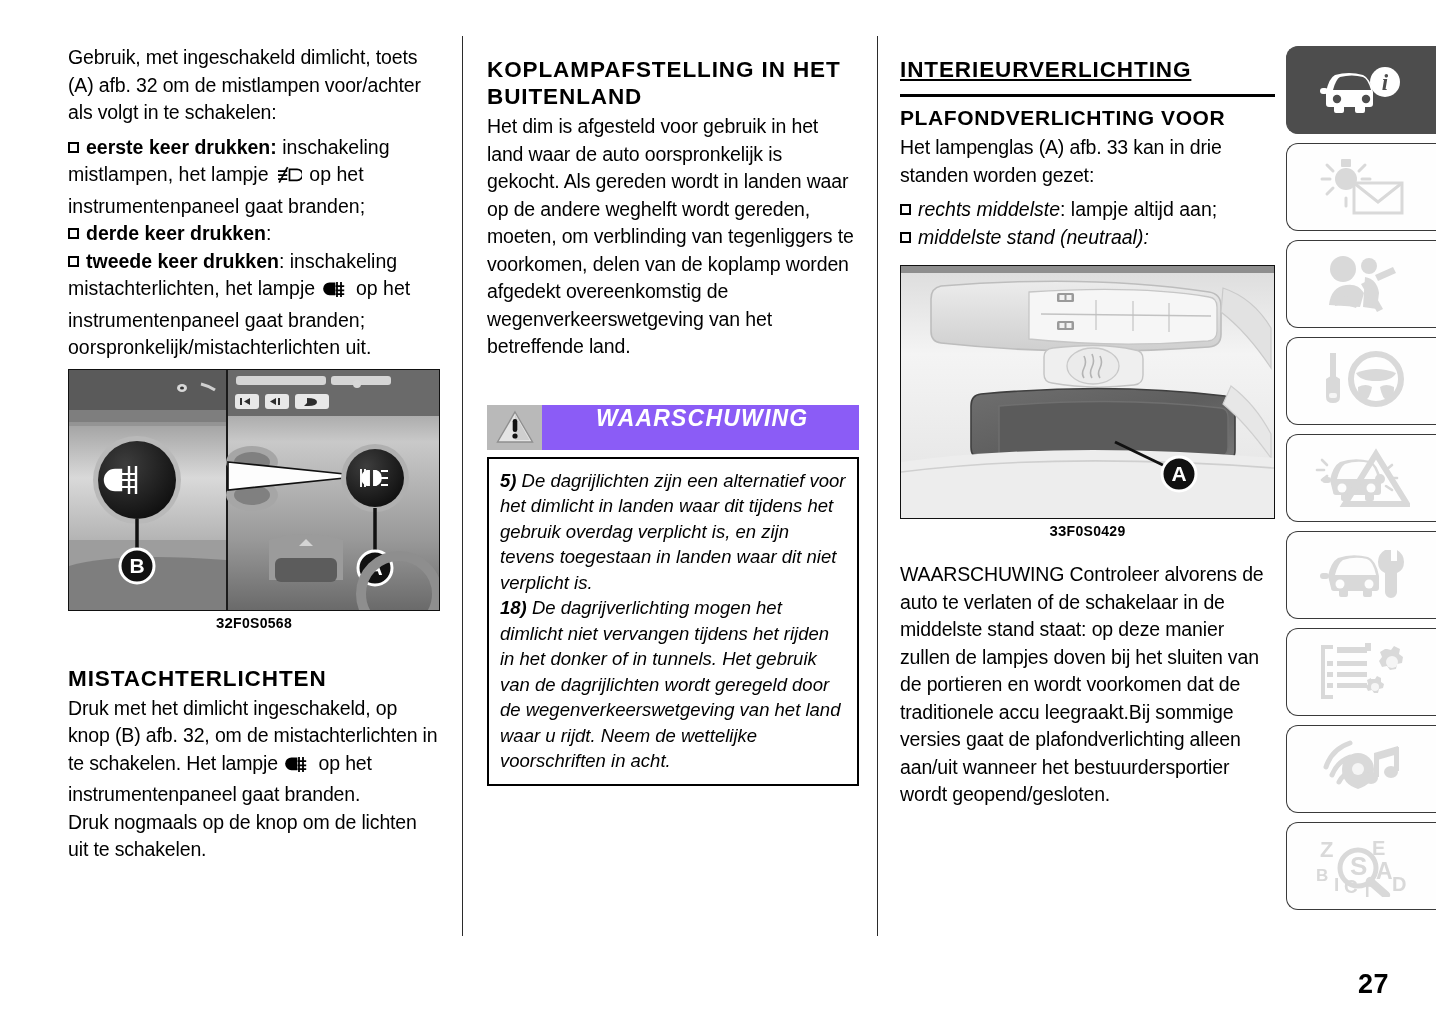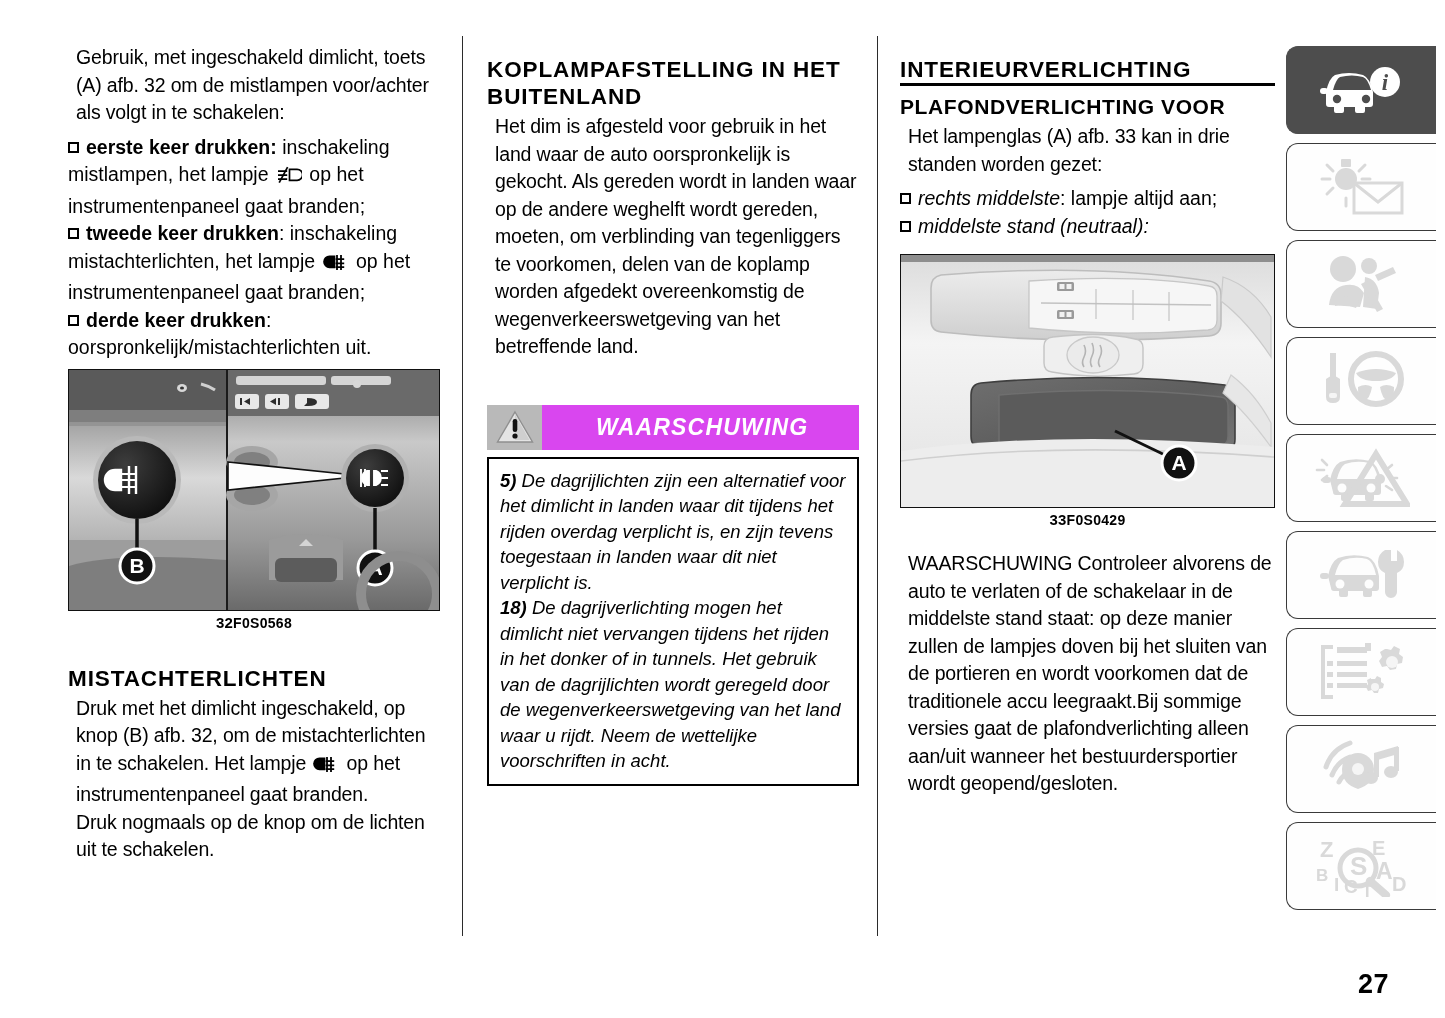--- a/index.html
+++ b/index.html
@@ -16,28 +16,28 @@
   .col{position:absolute;top:44px;}
   .col1{left:68px;width:372px;}
   .col2{left:487px;width:372px;}
   .col3{left:900px;width:375px;}
 
   .vrule{position:absolute;width:1px;background:#2b2b2b;}
   .vrule.v1{left:462px;top:36px;height:900px;}
   .vrule.v2{left:877px;top:36px;height:900px;}
 
   
-  p{margin:0 0 0 8px;font-size:19.5px;line-height:27.5px;letter-spacing:-.15px;}
+  p{margin:0 0 0 0;font-size:19.5px;line-height:27.5px;letter-spacing:-.15px;}
   .body-txt{font-size:19.5px;line-height:27.5px;}
 
   h1.sec{
     font-size:22.5px;font-weight:bold;letter-spacing:.9px;
     margin:12px 0 3px 0;line-height:27px;text-transform:uppercase;
   }
-  h1.sec.ruled{border-bottom:3px solid #000;padding-bottom:0;margin-bottom:8px;}
+  h1.sec.ruled{border-bottom:3px solid #000;padding-bottom:11px;margin-bottom:8px;text-decoration:underline;}
   h2.sub{
     font-size:21px;font-weight:bold;letter-spacing:.6px;
     margin:0 0 3px 0;line-height:26px;text-transform:uppercase;
   }
 
   .gap-s{height:7px;}
   .gap-m{height:14px;}
   .gap-l{height:22px;}
 
   
@@ -58,21 +58,21 @@
   .fig{position:relative;}
   .fig .frame{border:1.5px solid #111;overflow:hidden;position:relative;background:#cfcfcf;}
   .figcap{
     display:flex;justify-content:center;align-items:baseline;
     font-size:15px;font-weight:bold;letter-spacing:.2px;margin-top:3px;
   }
   .figcap .code{font-size:14px;letter-spacing:.3px;}
 
   
   .warn-head{
-    height:45px;background:#d946ef;display:flex;align-items:center;
+    height:45px;background:#8b5cf6;display:flex;align-items:flex-start;
     position:relative;
   }
   .warn-head .tri{width:55px;height:45px;display:flex;align-items:center;justify-content:center;
     background:#b9b9b9;}
   .warn-head .wtitle{
     color:#fff;font-weight:bold;font-style:italic;font-size:23px;
     letter-spacing:1.2px;margin-left:54px;
   }
   .warn-body{
     border:2.2px solid #000;padding:9px 11px 10px 11px;margin-top:7px;
@@ -114,31 +114,31 @@
       <span class="sq"></span><span class="b">eerste keer drukken:</span><span> inschakeling mistlampen, het lampje </span><span class="tt"><svg width="26" height="19" viewBox="0 0 26 19">
             <g fill="none" stroke="#000" stroke-width="1.7">
               <path d="M13.5 3.3 h7.6 a5.5 5.5 0 0 1 0 11 h-7.6 z" fill="#fff"></path>
               <path d="M2 5.2 h9.2M2 9.2 h9.2M2 13.2 h9.2"></path>
               <path d="M11.6 1.2 L3.2 16.6"></path>
             </g>
           </svg></span><span> op het instrumentenpaneel gaat branden;</span>
     </div>
 
     <div class="bl">
+      <span class="sq"></span><span class="b">derde keer drukken</span><span>:</span>
+    </div>
+
+    <div class="bl">
       <span class="sq"></span><span class="b">tweede keer drukken</span><span>: inschakeling mistachterlichten, het lampje </span><span class="tt"><svg width="26" height="19" viewBox="0 0 26 19">
             <g fill="none" stroke="#000" stroke-width="1.7">
               <path d="M11.5 3.3 h-5 a5.5 5.5 0 0 0 0 11 h5 z" fill="#000"></path>
               <path d="M14 2 v15M18 2 v15" stroke-width="1.8"></path>
               <path d="M12.6 6.2 h8.6M12.6 10.4 h8.6M12.6 14.2 h8.6" stroke-width="1.7"></path>
             </g>
           </svg></span><span> op het instrumentenpaneel gaat branden;</span>
-    </div>
-
-    <div class="bl">
-      <span class="sq"></span><span class="b">derde keer drukken</span><span>:</span>
     </div>
     <div class="bl">oorspronkelijk/mistachterlichten uit.</div>
 
     <div class="gap-s"></div>
 
     <div class="fig">
       <div class="frame" style="height:240px;">
         <svg width="100%" height="100%" viewBox="0 0 370 240" preserveAspectRatio="none">
           <defs>
             <linearGradient id="g32a" x1="0" y1="0" x2="0" y2="1">
@@ -250,21 +250,21 @@
           <svg width="40" height="36" viewBox="0 0 40 36">
             <path d="M20 3 L37.5 33 H2.5 Z" fill="#e4e4e4" stroke="#8f8f8f" stroke-width="1.4"></path>
             <path d="M20 5.5 L34.5 31 H20 Z" fill="#cfcfcf"></path>
             <rect x="17.7" y="10" width="4.6" height="13" rx="2.2" fill="#111"></rect>
             <circle cx="20" cy="27" r="2.6" fill="#111"></circle>
           </svg>
         </div>
         <div class="wtitle">WAARSCHUWING</div>
       </div>
       <div class="warn-body">
-        <div><span class="num">5)</span><span> De dagrijlichten zijn een alternatief voor het dimlicht in landen waar dit tijdens het rijden overdag verplicht is, en zijn tevens toegestaan in landen waar dit niet verplicht is.</span></div>
+        <div><span class="num">5)</span><span> De dagrijlichten zijn een alternatief voor het dimlicht in landen waar dit tijdens het gebruik overdag verplicht is, en zijn tevens toegestaan in landen waar dit niet verplicht is.</span></div>
         <div><span class="num">18)</span><span> De dagrijverlichting mogen het dimlicht niet vervangen tijdens het rijden in het donker of in tunnels. Het gebruik van de dagrijlichten wordt geregeld door de wegenverkeerswetgeving van het land waar u rijdt. Neem de wettelijke voorschriften in acht.</span></div>
       </div>
     </div>
   </div>
 
   <div class="col col3">
     <h1 class="sec ruled">INTERIEURVERLICHTING</h1>
     <h2 class="sub">PLAFONDVERLICHTING VOOR</h2>
 
     <p class="body-txt">Het lampenglas (A) afb. 33 kan in drie standen worden gezet:</p>

